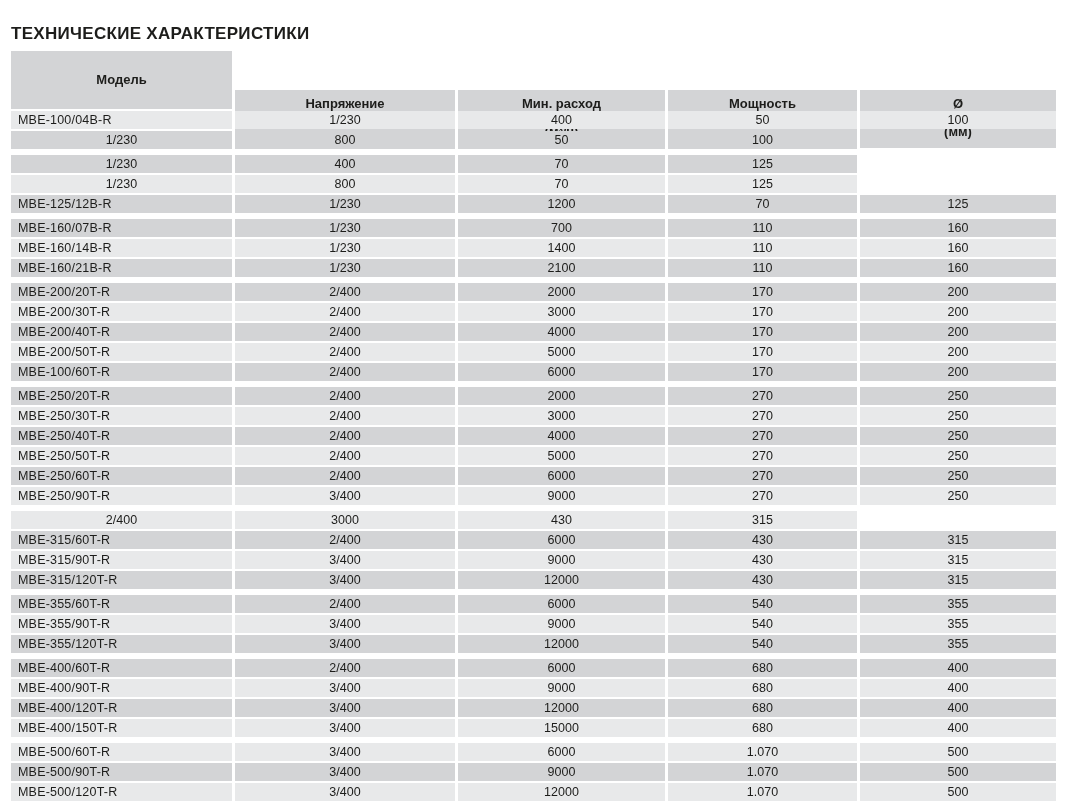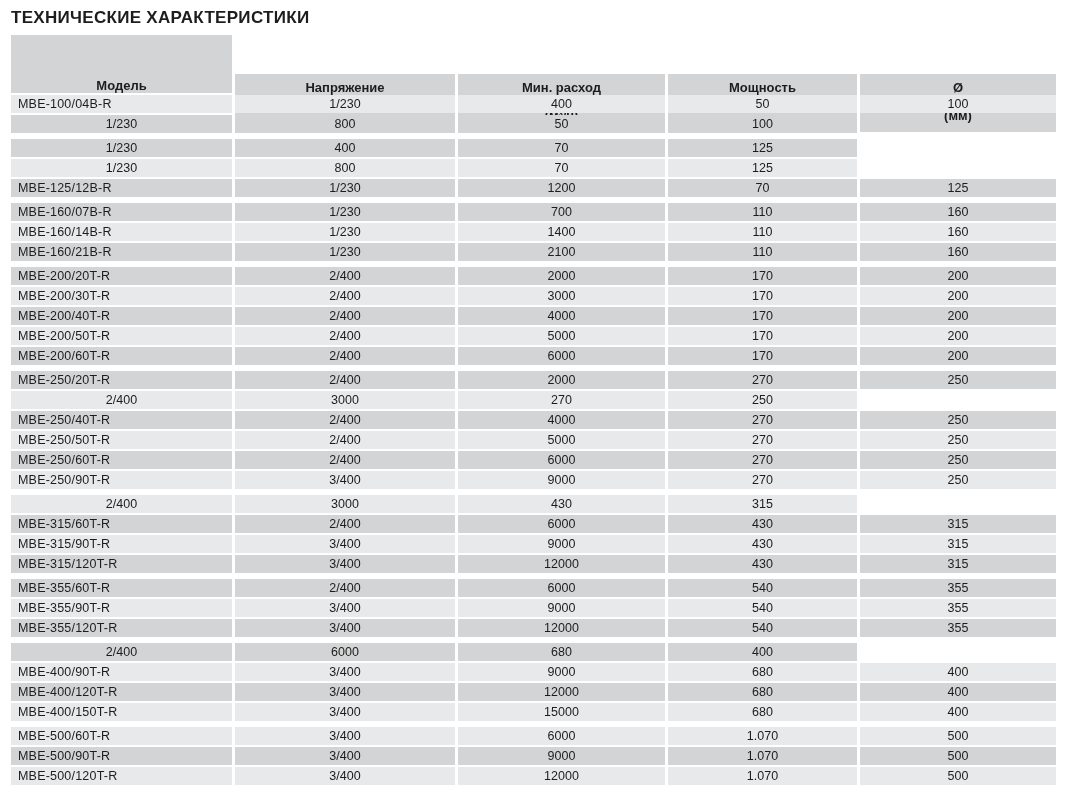--- a/index.html
+++ b/index.html
@@ -18,21 +18,21 @@
     font-family: "Liberation Sans", "DejaVu Sans", sans-serif;
     color: var(--text);
     overflow: hidden;
   }
   .page { padding: 8px 11px 0 11px; }
   .title {
     font-size: 17px;
     font-weight: bold;
     letter-spacing: 0.3px;
     line-height: 20px;
-    margin: 0 0 7px 0;
+    margin: 16px 0 7px 0;
     color: var(--text);
   }
   .grid-row {
     display: grid;
     grid-template-columns: 221px 220px 207px 189px 196px;
     column-gap: 3px;
   }
   .thead {
     height: 58px;
     margin-bottom: 2px;
@@ -41,21 +41,21 @@
     background: var(--header-bg);
     display: flex;
     flex-direction: column;
     align-items: center;
     text-align: center;
     font-weight: bold;
     font-size: 13px;
     line-height: 14px;
     height: 58px;
   }
-  .hcell.center { justify-content: flex-end; }
+  .hcell.center { justify-content: center; }
   .hcell.spread { padding: 7px 2px 12px 2px; margin-top: 39px; }
   .group { margin-bottom: 6px; }
   .row {
     height: 18px;
     margin-bottom: 2px;
   }
   .row.light .cell { background: var(--row-light); }
   .row.dark  .cell { background: var(--row-dark); }
   .cell {
     font-size: 12.5px;
@@ -184,36 +184,37 @@
             <div class="cell">200</div>
           </div>
           <div class="grid-row row light">
             <div class="cell model">MBE-200/50T-R</div>
             <div class="cell">2/400</div>
             <div class="cell">5000</div>
             <div class="cell">170</div>
             <div class="cell">200</div>
           </div>
           <div class="grid-row row dark">
-            <div class="cell model">MBE-200/60T-R</div>
+            <div class="cell model">MBE-100/60T-R</div>
             <div class="cell">2/400</div>
             <div class="cell">6000</div>
             <div class="cell">170</div>
             <div class="cell">200</div>
           </div>
         </div>
         <div class="group">
           <div class="grid-row row dark">
             <div class="cell model">MBE-250/20T-R</div>
             <div class="cell">2/400</div>
             <div class="cell">2000</div>
             <div class="cell">270</div>
             <div class="cell">250</div>
           </div>
           <div class="grid-row row light">
+            <div class="cell model">MBE-250/30T-R</div>
             <div class="cell">2/400</div>
             <div class="cell">3000</div>
             <div class="cell">270</div>
             <div class="cell">250</div>
           </div>
           <div class="grid-row row dark">
             <div class="cell model">MBE-250/40T-R</div>
             <div class="cell">2/400</div>
             <div class="cell">4000</div>
             <div class="cell">270</div>
@@ -288,20 +289,21 @@
           <div class="grid-row row dark">
             <div class="cell model">MBE-355/120T-R</div>
             <div class="cell">3/400</div>
             <div class="cell">12000</div>
             <div class="cell">540</div>
             <div class="cell">355</div>
           </div>
         </div>
         <div class="group">
           <div class="grid-row row dark">
+            <div class="cell model">MBE-400/60T-R</div>
             <div class="cell">2/400</div>
             <div class="cell">6000</div>
             <div class="cell">680</div>
             <div class="cell">400</div>
           </div>
           <div class="grid-row row light">
             <div class="cell model">MBE-400/90T-R</div>
             <div class="cell">3/400</div>
             <div class="cell">9000</div>
             <div class="cell">680</div>

